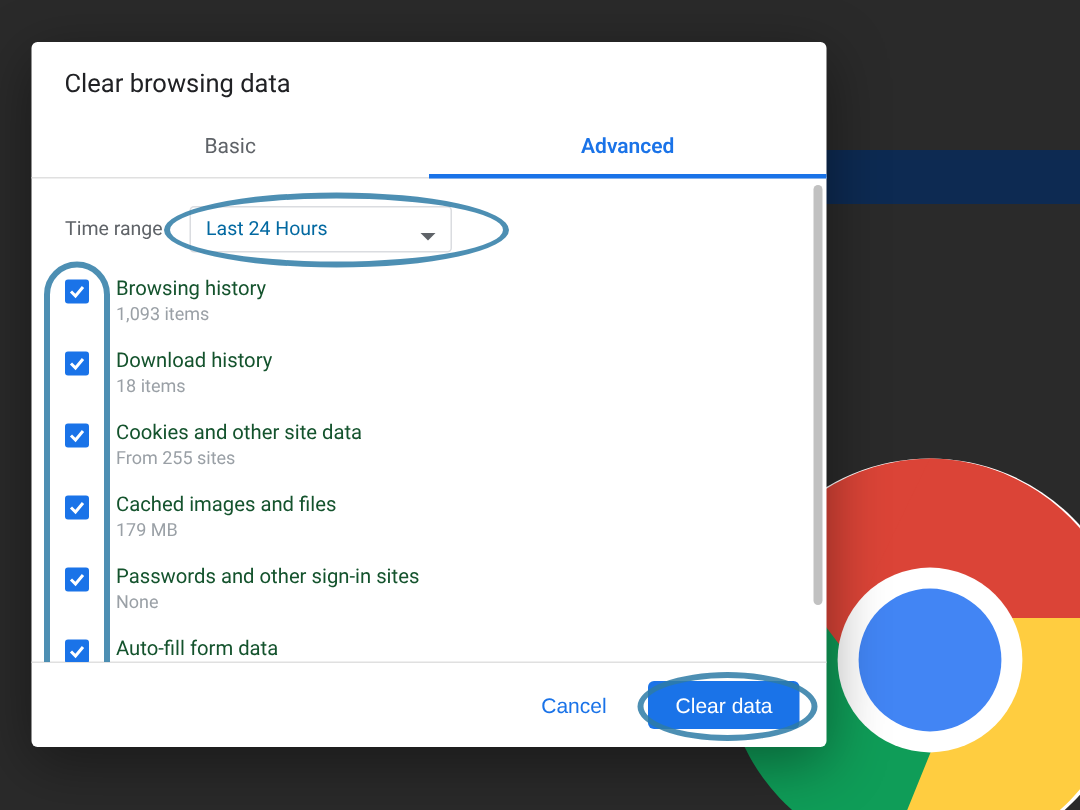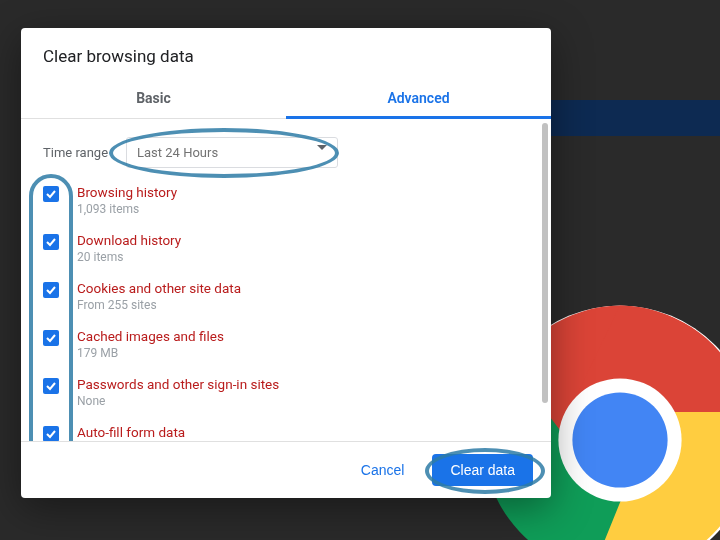--- a/index.html
+++ b/index.html
@@ -41,21 +41,21 @@
     border-bottom: 1px solid #e0e0e0;
     position: relative;
   }
   .tab {
     flex: 1;
     text-align: center;
     padding: 12px 0;
     font-size: 14px;
     color: #5f6368;
     cursor: pointer;
-    font-weight: 700;
+    font-weight: 400;
   }
   .tab.active {
     color: #1a73e8;
     font-weight: 600;
   }
   .tab-indicator {
     position: absolute;
     bottom: -1px;
     left: 50%;
     width: 50%;
@@ -74,28 +74,28 @@
     gap: 18px;
     margin-bottom: 16px;
     position: relative;
   }
   .time-label {
     font-size: 13px;
     color: #5f6368;
   }
   .select {
     display: flex;
-    align-items: flex-start;
+    align-items: flex-end;
     justify-content: space-between;
     border: 1px solid #dadce0;
     border-radius: 3px;
     padding: 7px 10px;
-    width: 212px;
+    width: 175px;
     font-size: 13px;
-    color: #737373;
+    color: #0369a1;
     cursor: pointer;
   }
   .select .caret {
     width: 0; height: 0;
     border-left: 5px solid transparent;
     border-right: 5px solid transparent;
     border-top: 5px solid #5f6368;
   }
   .items {
     display: flex;
@@ -115,21 +115,21 @@
     background: #1a73e8;
     display: flex;
     align-items: center;
     justify-content: center;
     margin-top: 2px;
     cursor: pointer;
     flex-shrink: 0;
   }
   .checkbox svg { width: 10px; height: 10px; }
   .item-text { display: flex; flex-direction: column; gap: 2px; }
-  .item-title { font-size: 13.5px; color: #b91c1c; }
+  .item-title { font-size: 13.5px; color: #14532d; }
   .item-sub { font-size: 12px; color: #9aa0a6; }
   .footer {
     border-top: 1px solid #e0e0e0;
     padding: 12px 18px;
     display: flex;
     justify-content: flex-end;
     gap: 10px;
     position: relative;
   }
   .btn {
@@ -228,21 +228,21 @@
       </div>
 
       <div class="item-row">
         <div class="checkbox">
           <svg viewBox="0 0 10 10">
               <path d="M1 5 L4 8 L9 2" stroke="#fff" stroke-width="2" fill="none"></path>
             </svg>
         </div>
         <div class="item-text">
           <span class="item-title">Download history</span>
-          <span class="item-sub">20 items</span>
+          <span class="item-sub">18 items</span>
         </div>
       </div>
 
       <div class="item-row">
         <div class="checkbox">
           <svg viewBox="0 0 10 10">
               <path d="M1 5 L4 8 L9 2" stroke="#fff" stroke-width="2" fill="none"></path>
             </svg>
         </div>
         <div class="item-text">

